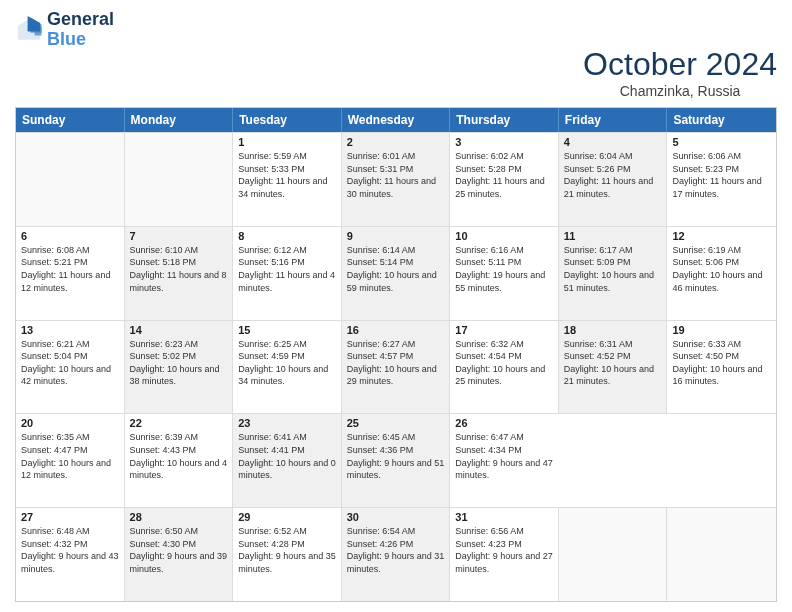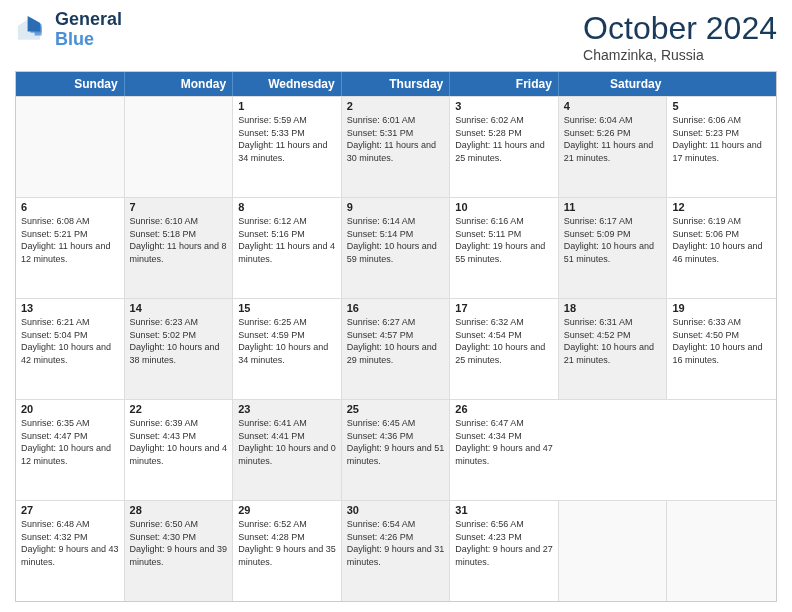--- a/index.html
+++ b/index.html
@@ -19,37 +19,38 @@
     }
     .header {
       display: flex;
       justify-content: space-between;
       align-items: flex-start;
       margin-bottom: 8px;
     }
     .logo {
       display: flex;
       align-items: center;
-      gap: 12px;
+      gap: 4px;
     }
     .logo-text {
       font-size: 18px;
       font-weight: bold;
       color: #1a3a5c;
       line-height: 1.1;
     }
     .logo-text span {
       color: #4a90d9;
     }
     .logo-icon {
       width: 28px;
       height: 28px;
     }
     .title-block {
-      text-align: left;
+      text-align: center;
+      margin-top: 36px;
     }
     .month-title {
       font-size: 32px;
       color: #1a3a5c;
       font-weight: normal;
     }
     .subtitle {
       font-size: 14px;
       color: #444;
     }
@@ -63,21 +64,21 @@
       display: grid;
       grid-template-columns: repeat(7, 1fr);
       background: #2a6db5;
     }
     .cal-header-cell {
       color: #fff;
       font-size: 12px;
       font-weight: bold;
       padding: 5px 6px;
       border-right: 1px solid #5090cc;
-      text-align: right;
+      text-align: left;
     }
     .cal-header-cell:last-child { border-right: none; }
     .cal-body {
       flex: 1;
       display: flex;
       flex-direction: column;
     }
     .cal-week {
       display: grid;
       grid-template-columns: repeat(7, 1fr);
@@ -126,20 +127,21 @@
     <div class="title-block">
       <div class="month-title">October 2024</div>
       <div class="subtitle">Chamzinka, Russia</div>
     </div>
   </div>
 
   <div class="calendar">
     <div class="cal-header-row">
     <div class="cal-header-cell">Sunday</div>
         <div class="cal-header-cell">Monday</div>
+        <div class="cal-header-cell">Tuesday</div>
         <div class="cal-header-cell">Wednesday</div>
         <div class="cal-header-cell">Thursday</div>
         <div class="cal-header-cell">Friday</div>
         <div class="cal-header-cell">Saturday</div>
       </div>
     <div class="cal-body">
     <div class="cal-week">
           <div class="cal-cell empty"></div>
           <div class="cal-cell empty"></div>
           <div class="cal-cell">

